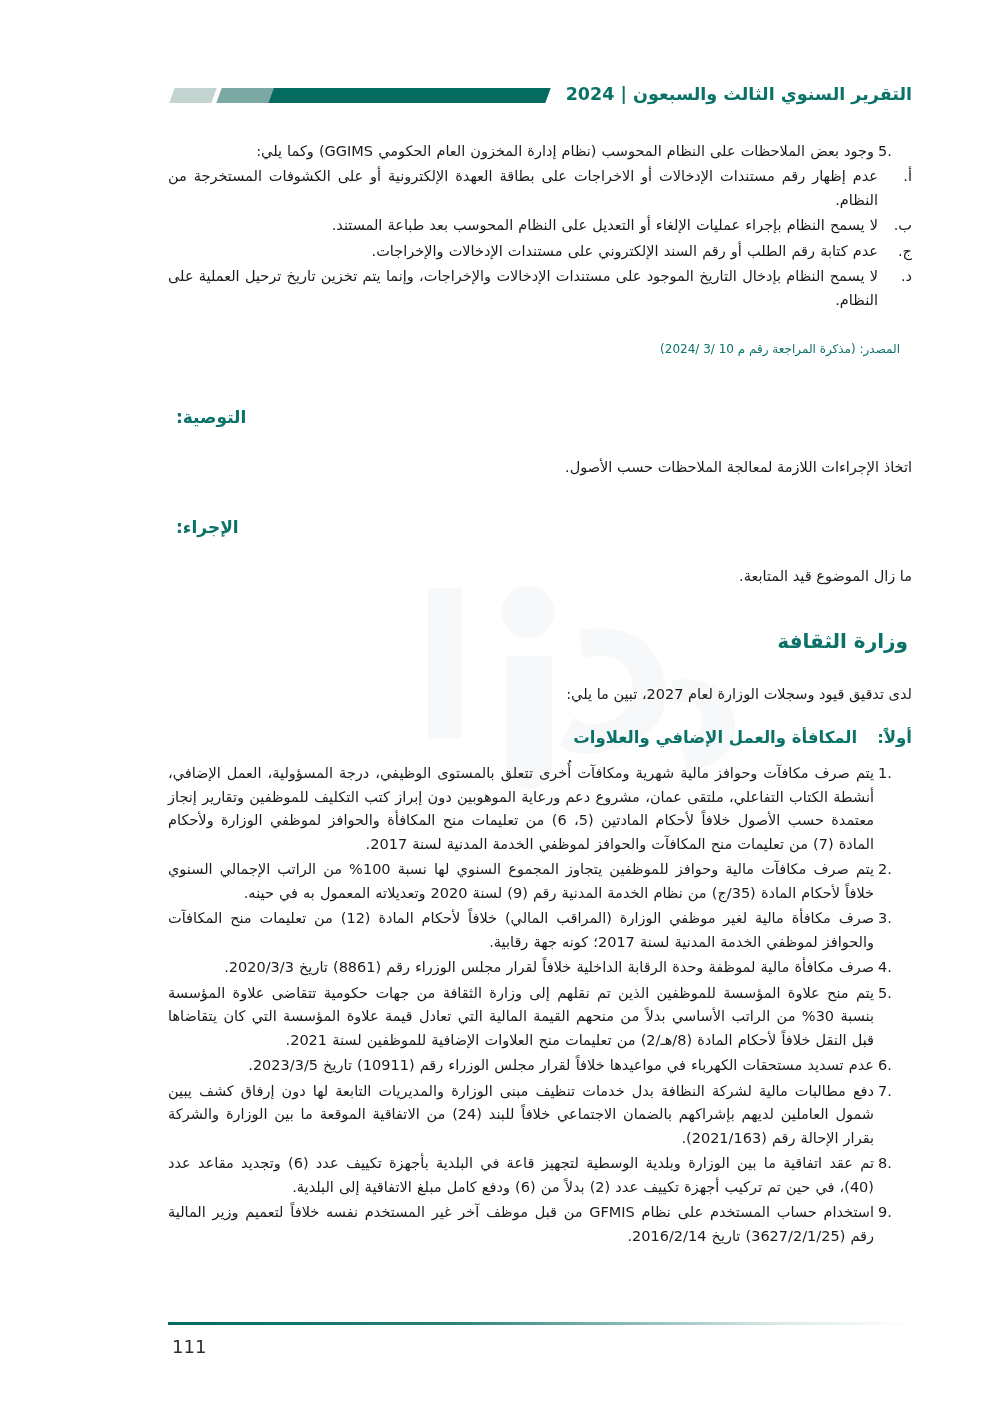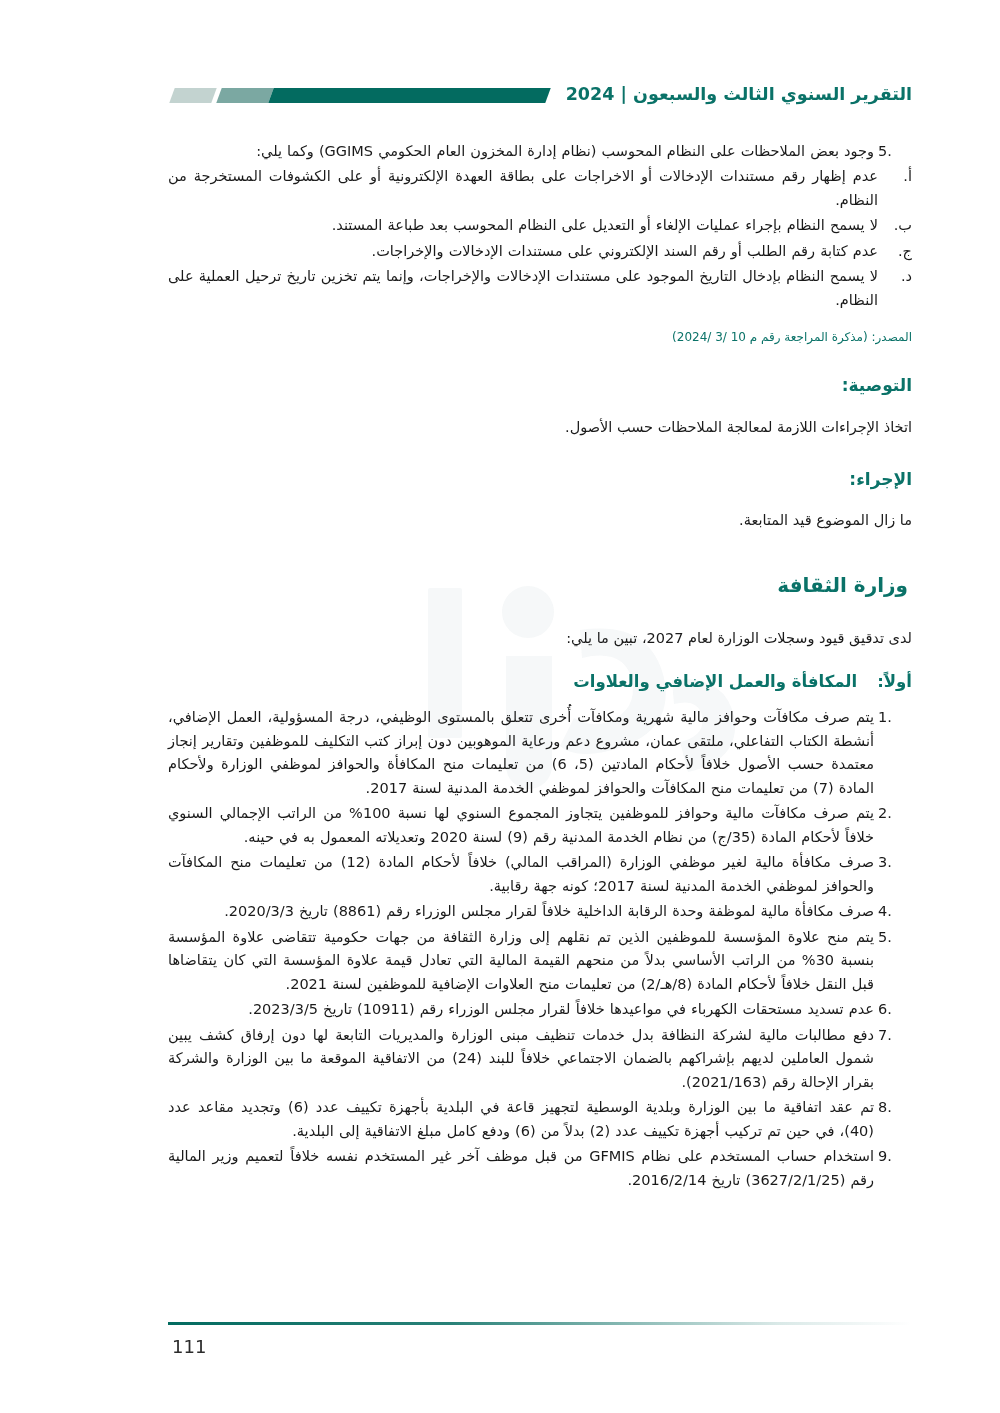--- a/index.html
+++ b/index.html
@@ -134,23 +134,23 @@
     margin: 0;
     text-align: justify;
     text-align-last: right;
   }
 
   
   .h-green {
     color: #0a7268;
     font-weight: 700;
     font-size: 17px;
-    margin: 0;
+    margin: 8px;
     line-height: 1.4;
-    text-align: right;
+    text-align: left;
   }
   .h-ministry {
     color: #0a7268;
     font-weight: 700;
     font-size: 20px;
     margin: 4px;
     line-height: 1.4;
     text-align: right;
   }
   .h-ordinal {
@@ -159,21 +159,21 @@
     font-size: 16.5px;
     margin: 0;
     line-height: 1.45;
     text-align: right;
   }
   .h-ordinal .ord-word { margin-left: 20px; }
 
   .source-line {
     color: #0a7268;
     font-size: 12px;
-    margin: 0;
+    margin: 12px;
     line-height: 1.5;
   }
   .spacer-12 { height: 12px; }
   .spacer-14 { height: 14px; }
   .spacer-18 { height: 18px; }
   .spacer-20 { height: 20px; }
   .spacer-24 { height: 24px; }
   .spacer-28 { height: 28px; }
   .spacer-34 { height: 34px; }
 

